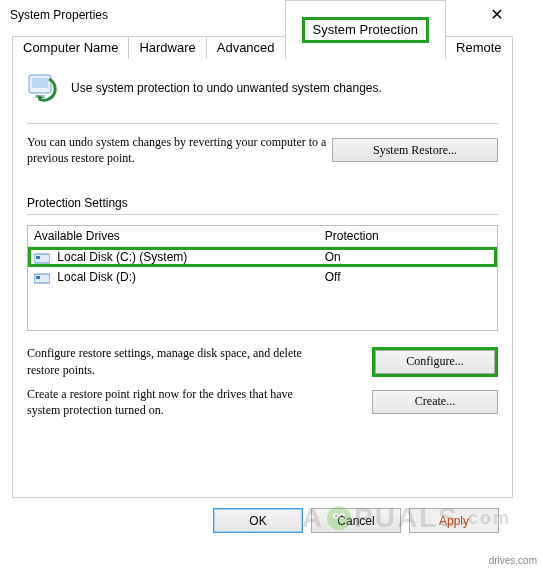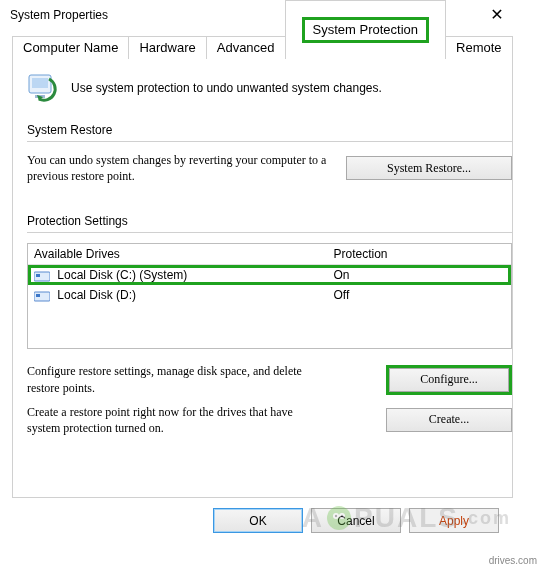--- a/index.html
+++ b/index.html
@@ -70,21 +70,21 @@
     border: 3px solid #1fa21f;
     display: inline-block;
   }
   .tab .inner-sel {
     padding: 2px 8px 3px 8px;
     background: #fff;
     display: inline-block;
   }
   .tabpage {
     border: 1px solid #d0d0d0;
-    padding: 12px 0 14px 14px;
+    padding: 12px 14px 14px 14px;
     position: relative;
     min-height: 440px;
     box-sizing: border-box;
   }
   .intro {
     display: flex;
     align-items: center;
     margin-bottom: 18px;
   }
   .intro .icon {
@@ -259,21 +259,20 @@
             <rect x="2" y="4" width="22" height="18" rx="2" fill="#e8f1fb" stroke="#6ea0d6"></rect>
             <rect x="5" y="7" width="16" height="10" fill="#bcd7f3"></rect>
             <rect x="8" y="24" width="10" height="3" fill="#9fb9d6"></rect>
             <path d="M22 8 A10 10 0 1 1 12 28" fill="none" stroke="#2b8a3e" stroke-width="3"></path>
             <path d="M10 24 L12 30 L16 26 Z" fill="#2b8a3e"></path>
           </svg>
         </span>
         <span>Use system protection to undo unwanted system changes.</span>
       </div>
 
-      <div class="section-label">System Restore</div>
       <div class="rule"></div>
 
       <div class="row">
         <div class="text">You can undo system changes by reverting your computer to a previous restore point.</div>
         <button class="btn">System Restore...</button>
       </div>
 
       <div class="spacer-v"></div>
 
       <div class="section-label">Protection Settings</div>

